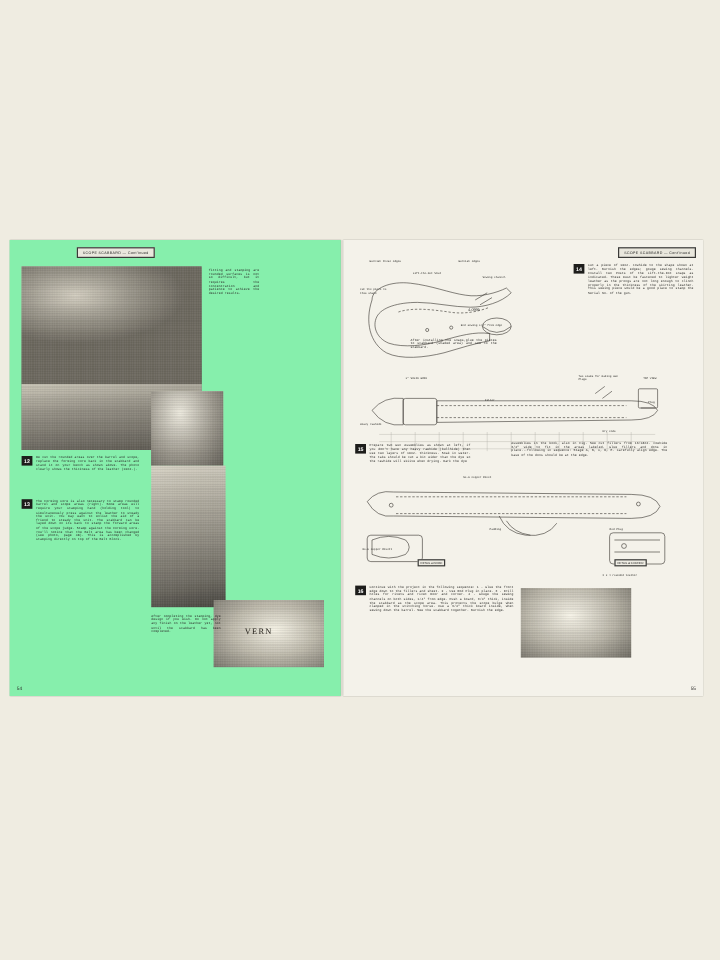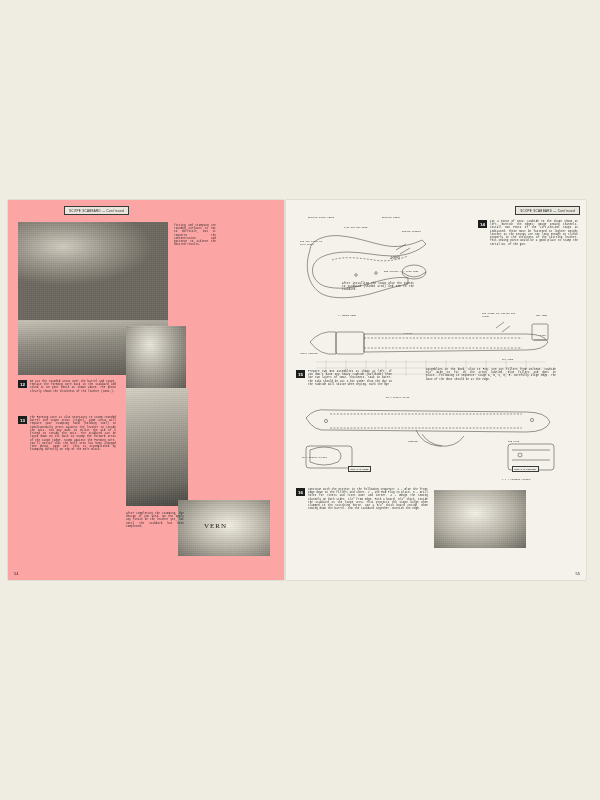--- a/index.html
+++ b/index.html
@@ -15,21 +15,21 @@
     width:584px; height:380px;
     display:flex;
     gap:2px;
   }
   .page{
     position:relative;
     background:#f3f1e8;
     box-shadow:0 0 1px rgba(0,0,0,.35);
     overflow:hidden;
   }
-  .page.left{width:276px;height:380px;background:#fca5a5;}
+  .page.left{width:276px;height:380px;background:#86efac;}
   .page.right{width:300px;height:380px;background:#f4f2ea;}
 
   
   .blk{position:absolute;}
   .caption{
     font-size:2.6px;line-height:1.25;
     color:#2a2a28;text-align:justify;
     font-family:"Liberation Mono",monospace;
     letter-spacing:.1px;
   }

